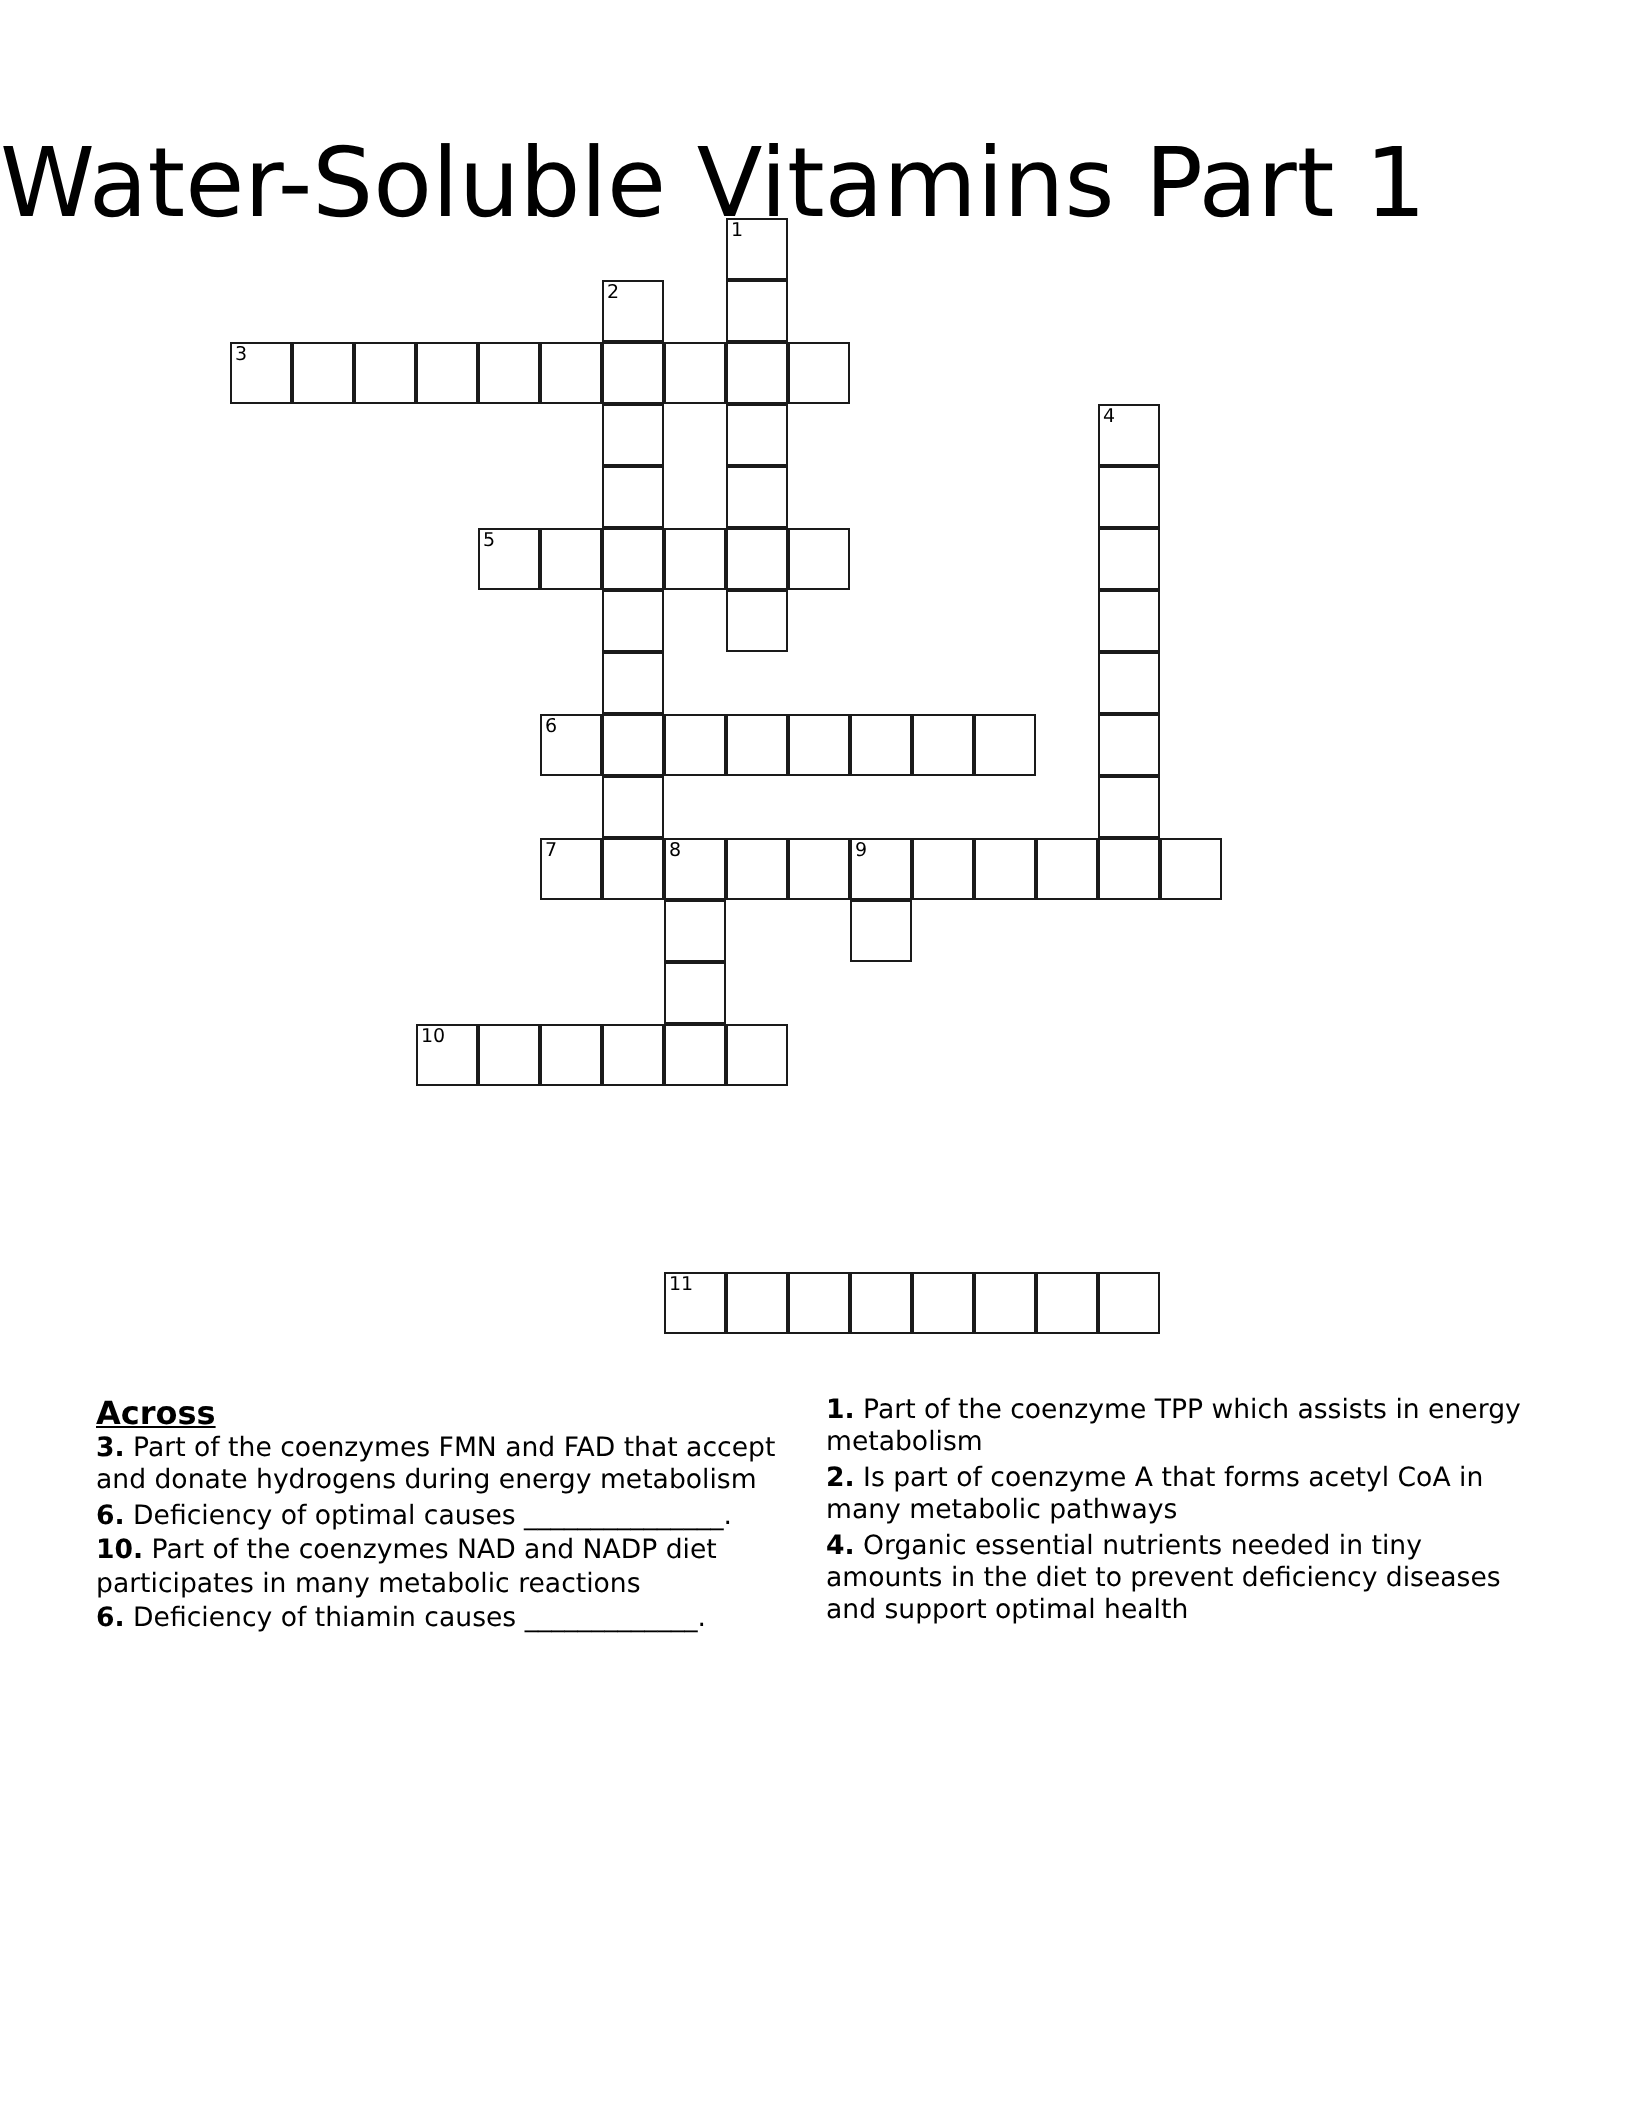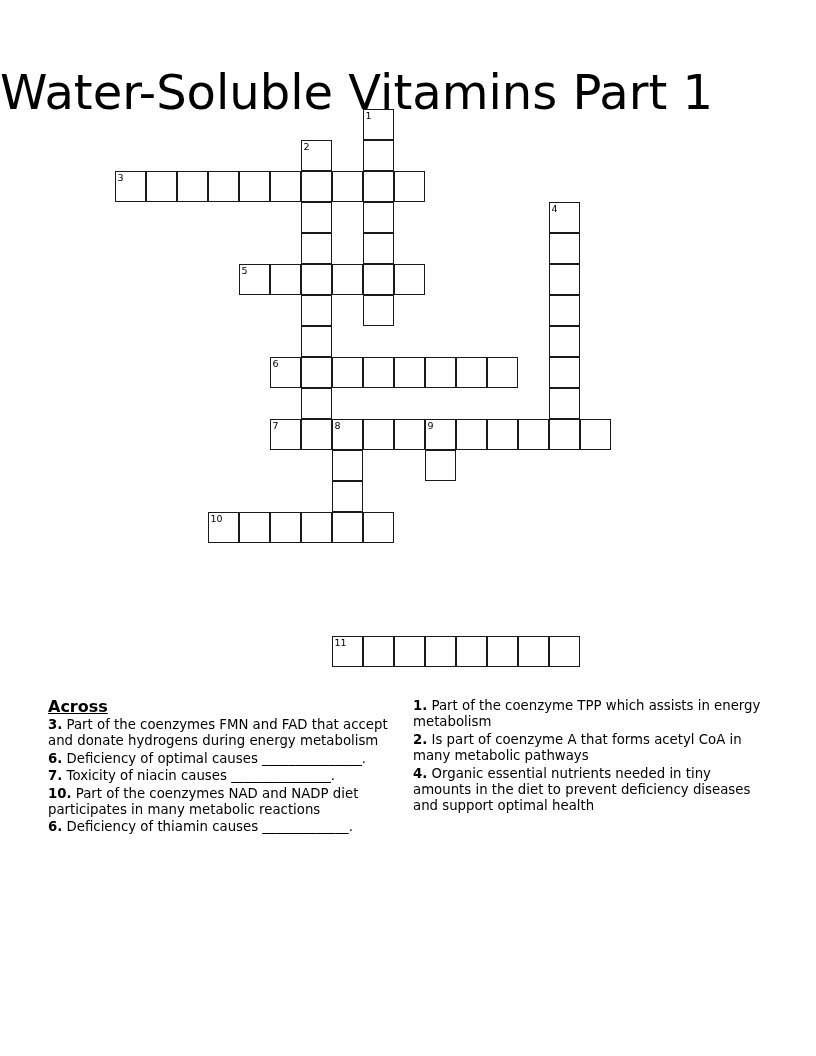--- a/index.html
+++ b/index.html
@@ -192,21 +192,20 @@
     <div class="xw-cell" style="left: 549px; top: 636px;"></div>
   </div>
 
 <div id="clues">
 
   <div class="clue-col" id="clues-across">
     <span class="clue-heading">Across</span>
     <div id="across-list">
         <p class="clue-item"><span class="clue-num">3.</span><span> Part of the coenzymes FMN and FAD that accept and donate hydrogens during energy metabolism</span></p>
         <p class="clue-item"><span class="clue-num">6.</span><span> Deficiency of optimal causes _______________.</span></p>
-        <p class="clue-item"><span class="clue-num">7.</span><span> Toxicity of niacin causes _______________.</span></p>
         <p class="clue-item"><span class="clue-num">10.</span><span> Part of the coenzymes NAD and NADP diet participates in many metabolic reactions</span></p>
         <p class="clue-item"><span class="clue-num">6.</span><span> Deficiency of thiamin causes _____________.</span></p>
       </div>
   </div>
 
   <div class="clue-col" id="clues-down">
     <div id="down-list">
         <p class="clue-item"><span class="clue-num">1.</span><span> Part of the coenzyme TPP which assists in energy metabolism</span></p>
         <p class="clue-item"><span class="clue-num">2.</span><span> Is part of coenzyme A that forms acetyl CoA in many metabolic pathways</span></p>
         <p class="clue-item"><span class="clue-num">4.</span><span> Organic essential nutrients needed in tiny amounts in the diet to prevent deficiency diseases and support optimal health</span></p>

